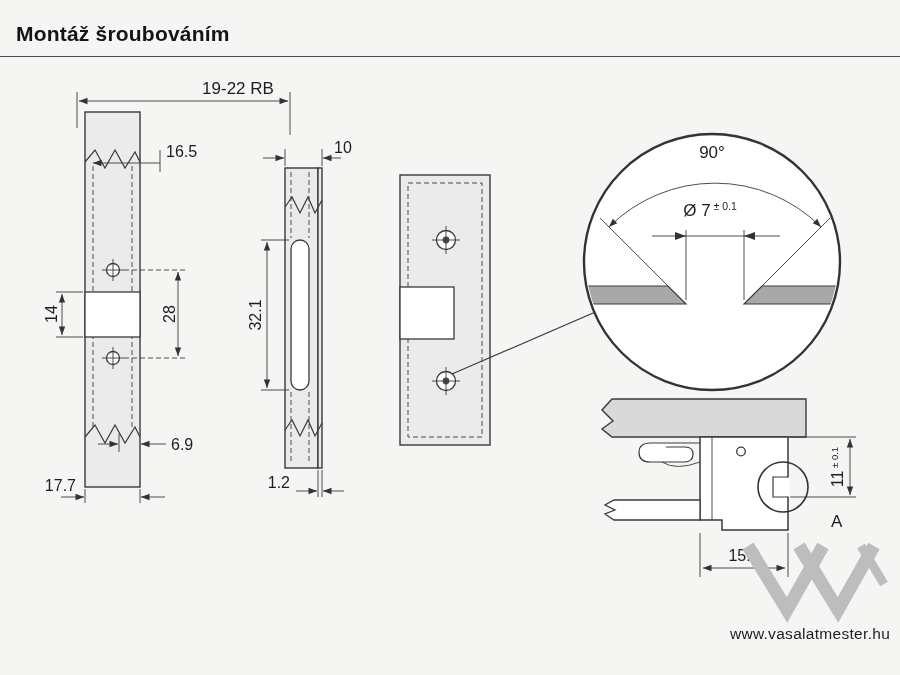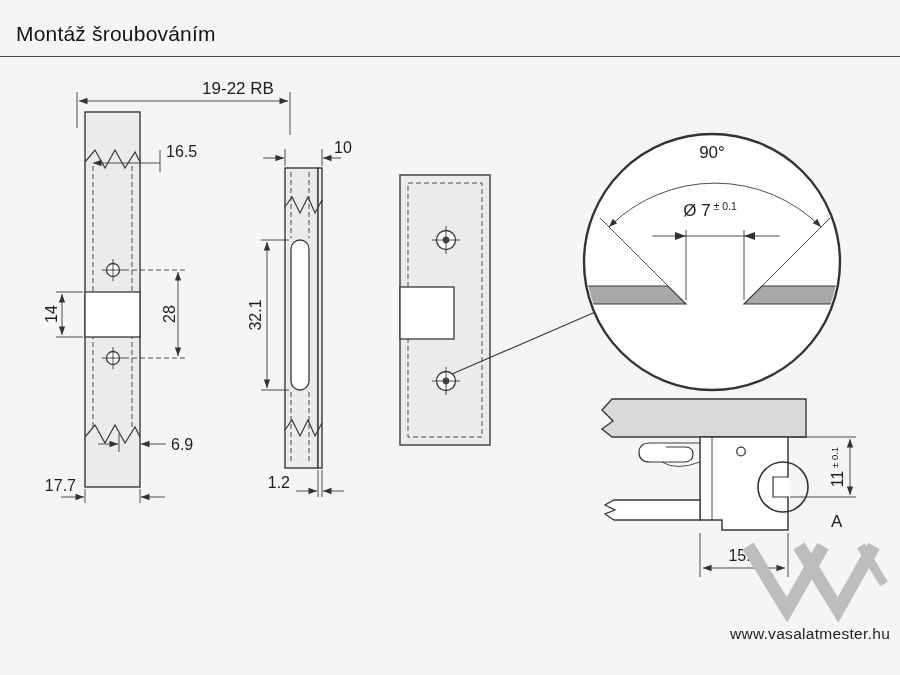--- a/index.html
+++ b/index.html
@@ -1,20 +1,20 @@
 <!DOCTYPE html>
 <html><head>
 <meta charset="utf-8">
 <style>
   html,body{margin:0;padding:0;background:#e9e9e7;}
   #page{position:relative;width:900px;height:675px;background:#f5f5f3;overflow:hidden;
         font-family:"Liberation Sans","DejaVu Sans",sans-serif;}
   #hdr{position:absolute;top:0;left:0;width:900px;box-sizing:border-box;
        padding:22px 16px 10px 16px;border-bottom:1.5px solid #4a4a4a;}
-  #hdr h1{margin:0;font-size:21px;font-weight:normal;color:#141414;letter-spacing:.2px;}
+  #hdr h1{margin:0;font-size:21px;font-weight:bold;color:#141414;letter-spacing:.2px;}
   svg{position:absolute;top:0;left:0;}
   svg text{font-family:"Liberation Sans","DejaVu Sans",sans-serif;fill:#1d1d1d;}
   .ln2{stroke:#3a3a3a;stroke-width:1.2;fill:none;}
   .thin{stroke:#3a3a3a;stroke-width:0.9;fill:none;}
   .dash{stroke:#3a3a3a;stroke-width:0.9;fill:none;stroke-dasharray:5 3;}
   .fillA{fill:#ebebeb;stroke:#3a3a3a;stroke-width:1.4;}
   .white{fill:#ffffff;stroke:#3a3a3a;stroke-width:1.3;}
   .dim{font-size:16px;}
   .dimL{font-size:17px;}
 </style>

